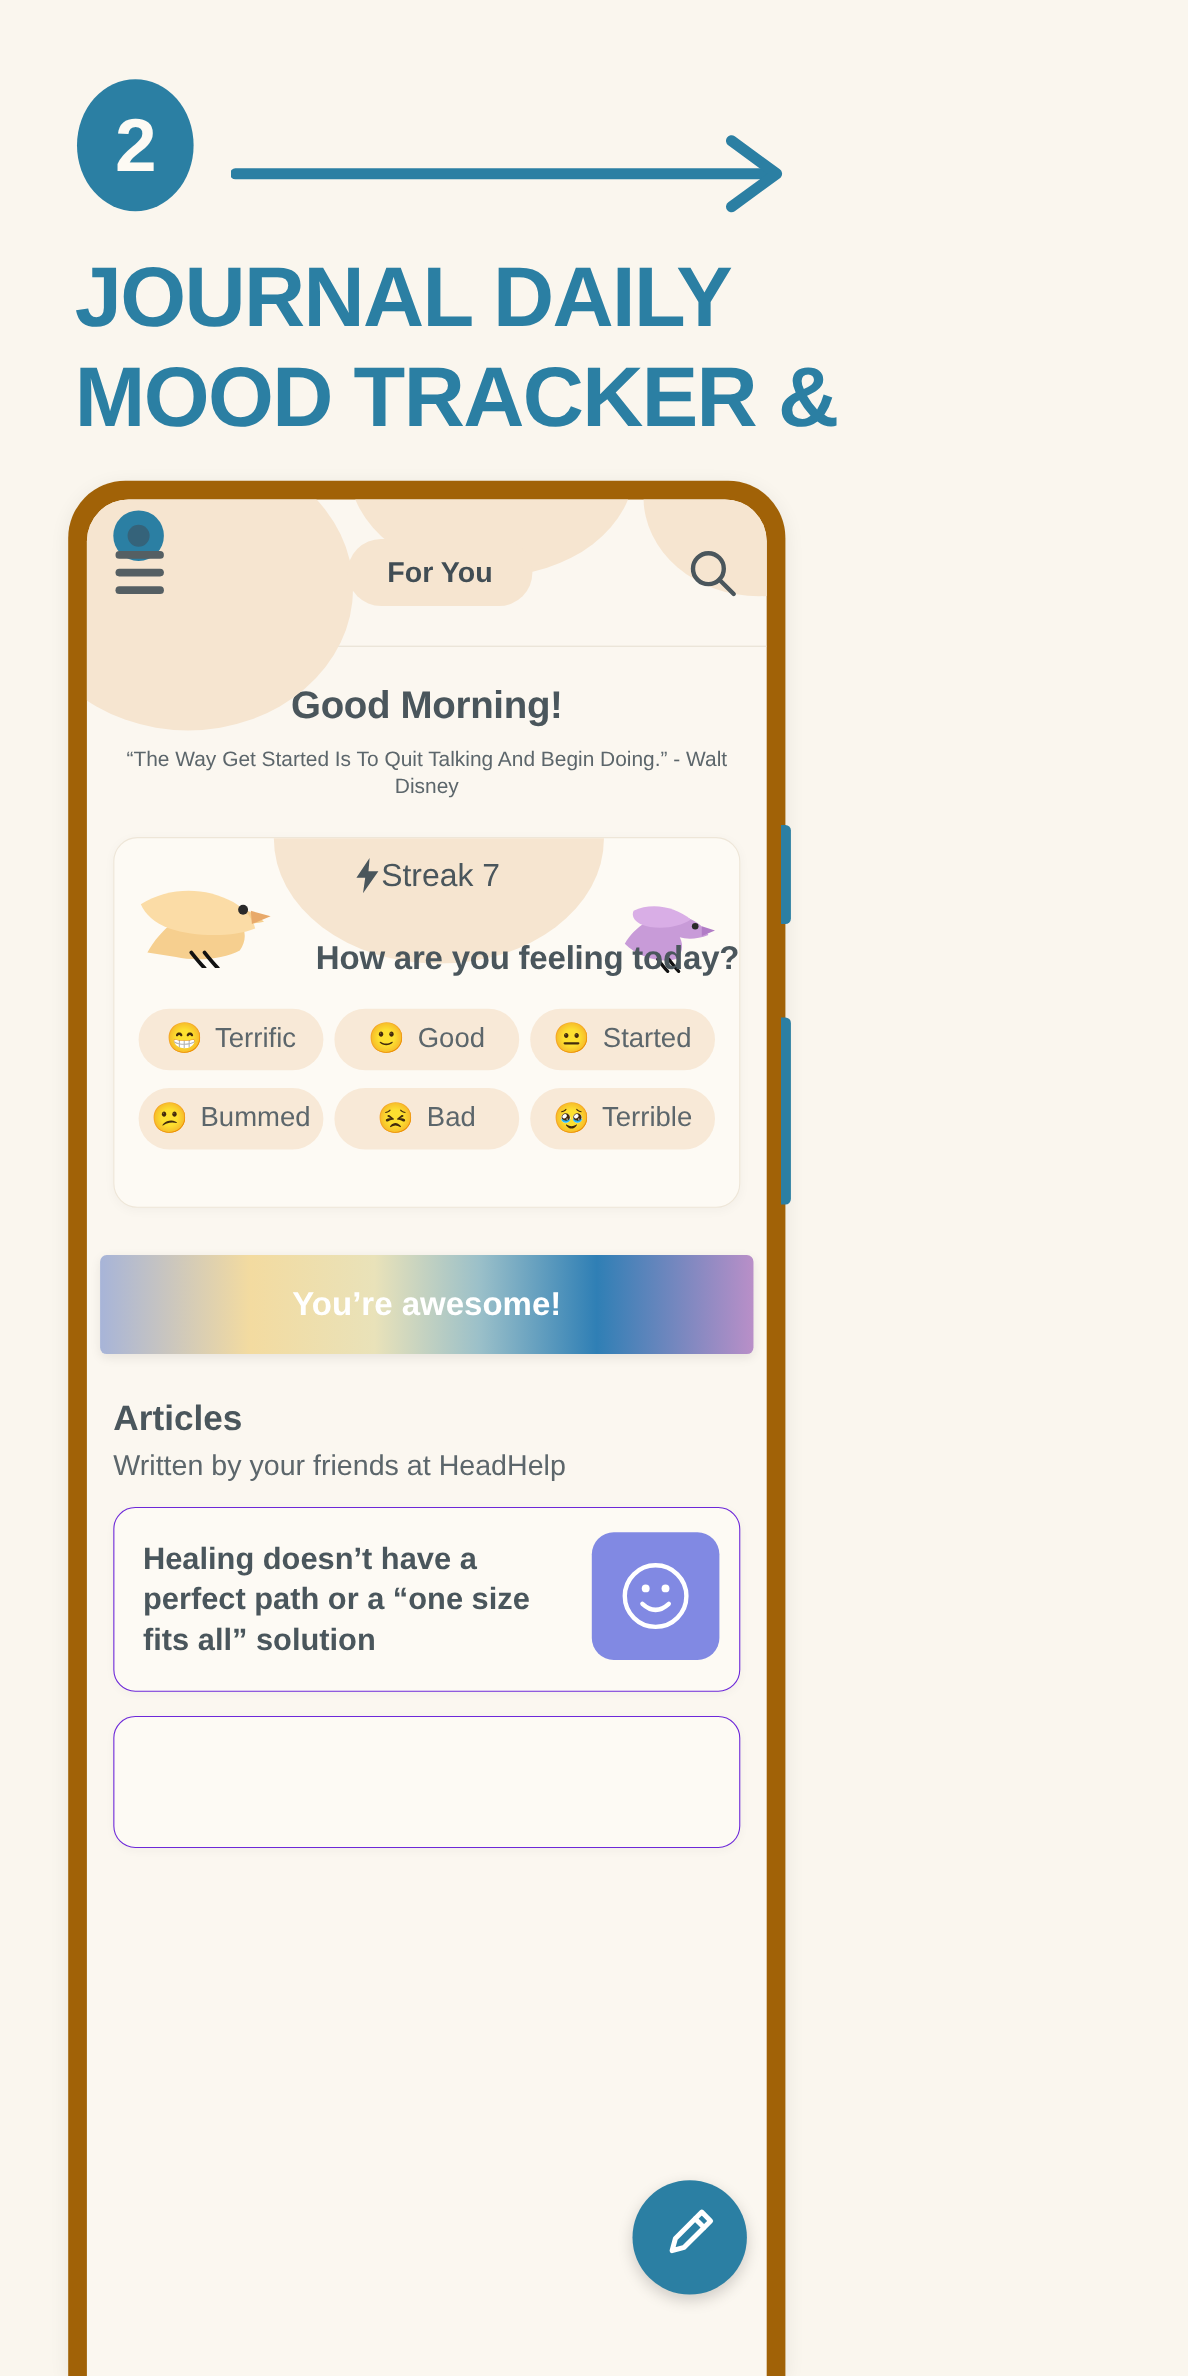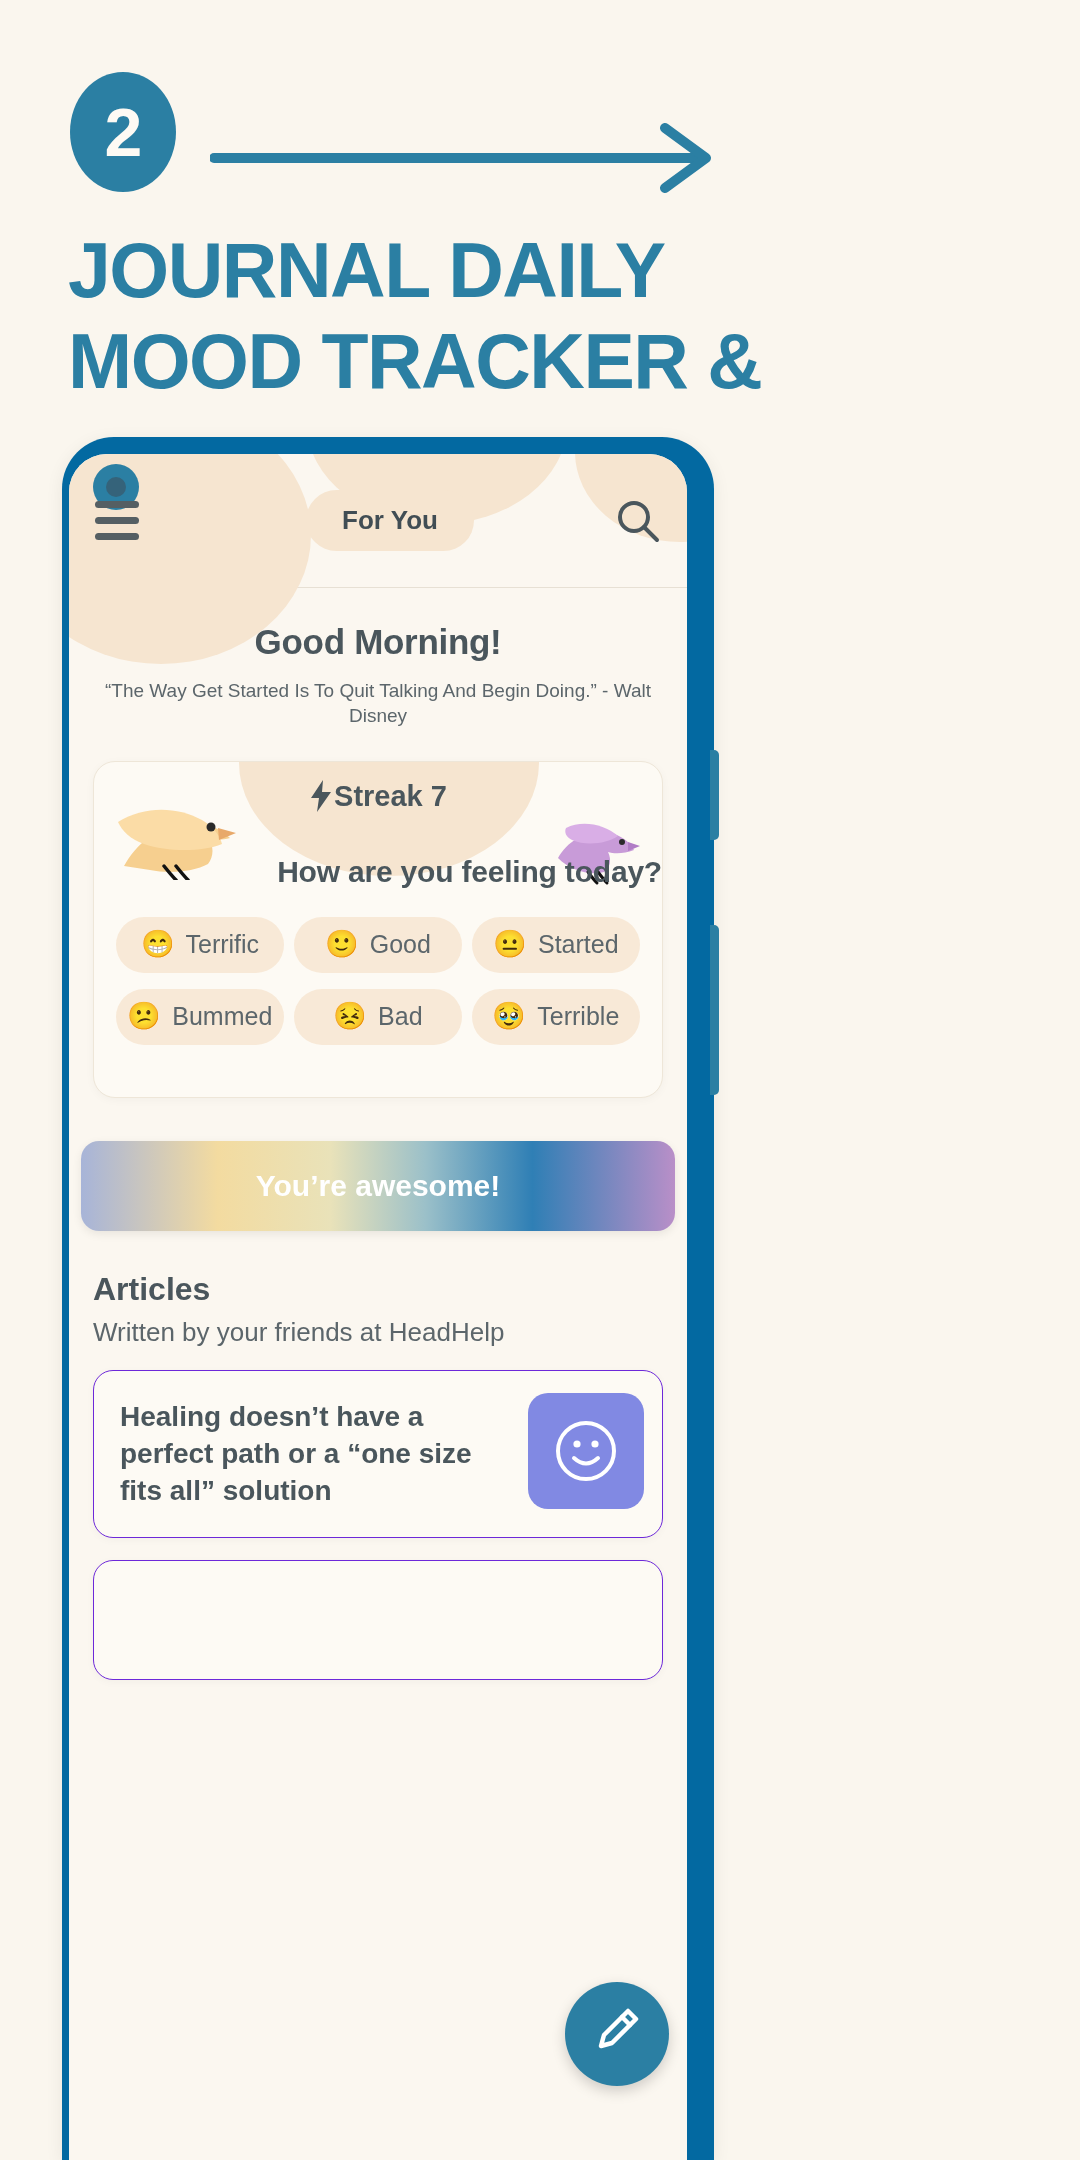--- a/index.html
+++ b/index.html
@@ -29,23 +29,23 @@
     color: #2b7fa3;
     font-size: 77px; font-weight: 700; line-height: 1.18;
     letter-spacing: -1.5px; text-transform: uppercase;
     font-stretch: condensed;
   }
 
   
   .phone {
     position: absolute; left: 62px; top: 437px;
     width: 652px; height: 1723px;
-    background: #0369a1;
+    background: #a16207;
     border-radius: 52px 52px 0 0;
-    padding: 17px 17px 0 7px;
+    padding: 17px 17px 0 17px;
     box-shadow: 0 4px 18px rgba(0,0,0,0.07);
   }
   .phone-btn { position: absolute; right: -5px; width: 9px; border-radius: 0 5px 5px 0; background: #2b7fa3; }
   .phone-btn.b1 { top: 313px; height: 90px; }
   .phone-btn.b2 { top: 488px; height: 170px; }
 
   .screen {
     position: relative; width: 618px; height: 1706px;
     background: #fbf7f0;
     border-radius: 38px 38px 0 0;
@@ -103,21 +103,21 @@
     border-radius: 22px; overflow: hidden;
     box-shadow: 0 2px 10px rgba(0,0,0,0.035);
     height: 337px;
   }
   .mood-blob {
     position: absolute; left: 145px; top: -112px; width: 300px; height: 226px;
     background: #f6e5d0; border-radius: 50%;
   }
   .streak {
     position: relative; margin-top: 18px; text-align: center;
-    font-size: 29px; font-weight: 700; color: #4a565c;
+    font-size: 29px; font-weight: 400; color: #4a565c;
     display: flex; align-items: center; justify-content: center; gap: 1px;
   }
   .bolt { width: 24px; height: 32px; }
 
   .bird { position: absolute; }
   .bird-left { left: 16px; top: 20px; width: 148px; height: 98px; }
   .bird-right { right: 18px; top: 48px; width: 96px; height: 78px; }
 
   .mood-q {
     position: relative; margin-top: 42px; text-align: right;
@@ -131,21 +131,21 @@
   }
   .mood-pill {
     background: #f8e9d7; border-radius: 36px;
     height: 56px; display: flex; align-items: center; justify-content: center;
     gap: 11px; font-size: 25px; color: #5c666b; cursor: pointer;
   }
   .mood-pill .emo { font-size: 27px; line-height: 1; }
 
   
   .banner {
-    margin: 43px 12px 0; height: 90px; border-radius: 18px;
+    margin: 43px 12px 0; height: 90px; border-radius: 6px;
     background: linear-gradient(90deg,#a7b4d8 0%, #f3dba0 23%, #e9e2b9 42%, #9bc0c9 58%, #2f7fb5 76%, #b98fc8 100%);
     display: flex; align-items: center; justify-content: center;
     color: #ffffff; font-size: 30px; font-weight: 700;
     box-shadow: 0 3px 10px rgba(0,0,0,0.08);
   }
 
   
   .articles { margin: 40px 24px 0; }
   .articles-title { font-size: 32px; font-weight: 700; color: #4a565c; }
   .articles-sub { margin-top: 9px; font-size: 26px; color: #5c666b; }

